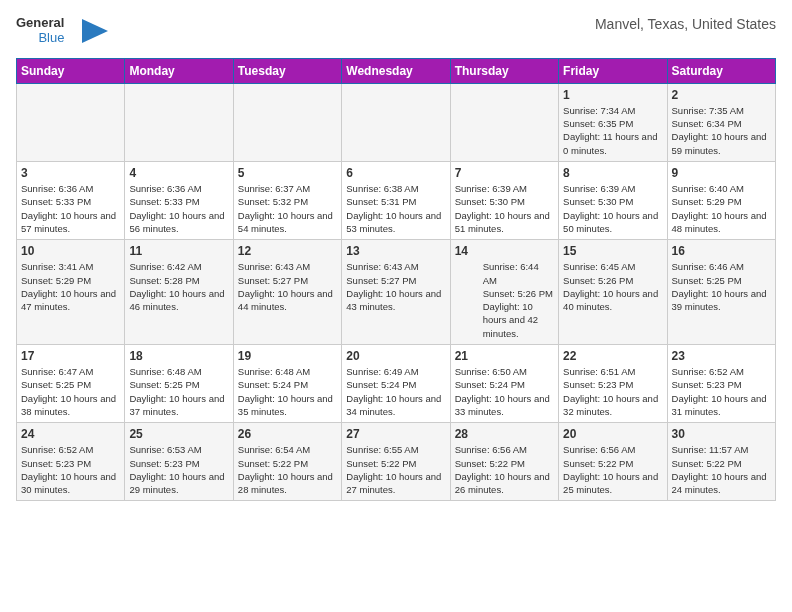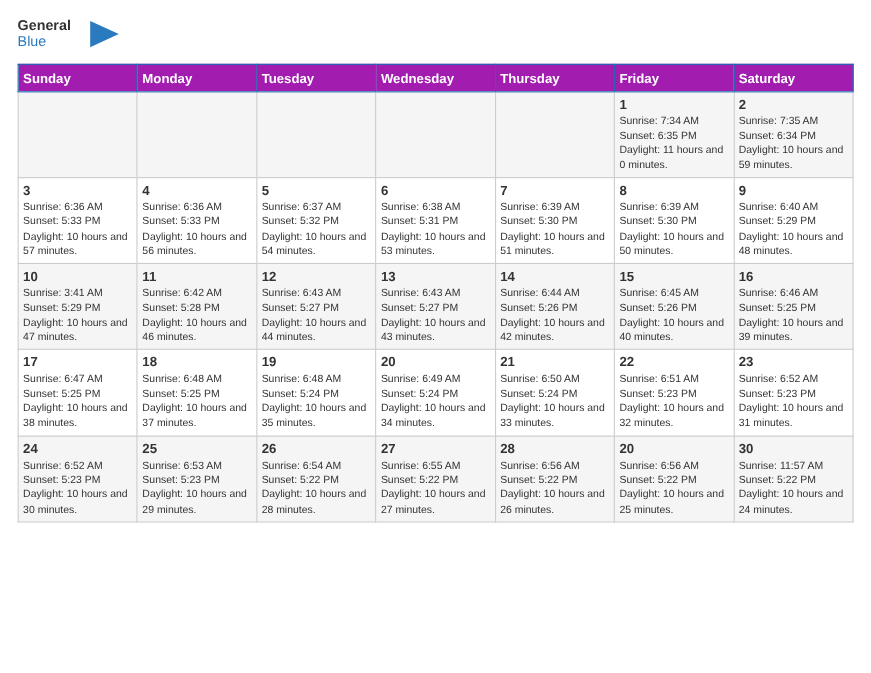--- a/index.html
+++ b/index.html
@@ -76,31 +76,32 @@
     }
     .empty-cell {
       background: #f9f9f9;
     }
   </style>
 </head>
 <body>
 
 <div class="header">
   <div class="logo">
-  <div style="display:flex; align-items:center; gap:14px;">
+  <div style="display:flex; align-items:center; gap:14px;text-align:right;">
     <div style="display:flex; flex-direction:column; line-height:1.15; margin-right:2px;">
       <span style="font-size:13px; font-weight:bold; color:#333;">General</span>
       <span style="font-size:13px; font-weight:normal; color:#2a7abf;">Blue</span>
     </div>
     <svg width="28" height="28" viewBox="0 0 28 28">
       <polygon points="2,2 28,14 2,26" fill="#2a7abf"></polygon>
     </svg>
   </div>
 </div>
   <div class="title-block">
+    <div class="location">Manvel, Texas, United States</div>
   </div>
 </div>
 
 <table class="calendar">
   <thead>
     <tr>
     <th>Sunday</th>
         <th>Monday</th>
         <th>Tuesday</th>
         <th>Wednesday</th>
@@ -193,21 +194,21 @@
 Daylight: 10 hours and 44 minutes.</div>
         </td>
         <td>
           <span class="day-num">13</span>
           <div class="day-info" style="white-space: pre-line;">Sunrise: 6:43 AM
 Sunset: 5:27 PM
 Daylight: 10 hours and 43 minutes.</div>
         </td>
         <td>
           <span class="day-num">14</span>
-          <div class="day-info" style="white-space: pre-line;">Sunrise: 6:44 AM
+          <div class="day-info" style="white-space: pre-line; margin-left: 28px;">Sunrise: 6:44 AM
 Sunset: 5:26 PM
 Daylight: 10 hours and 42 minutes.</div>
         </td>
         <td>
           <span class="day-num">15</span>
           <div class="day-info" style="white-space: pre-line;">Sunrise: 6:45 AM
 Sunset: 5:26 PM
 Daylight: 10 hours and 40 minutes.</div>
         </td>
         <td>

